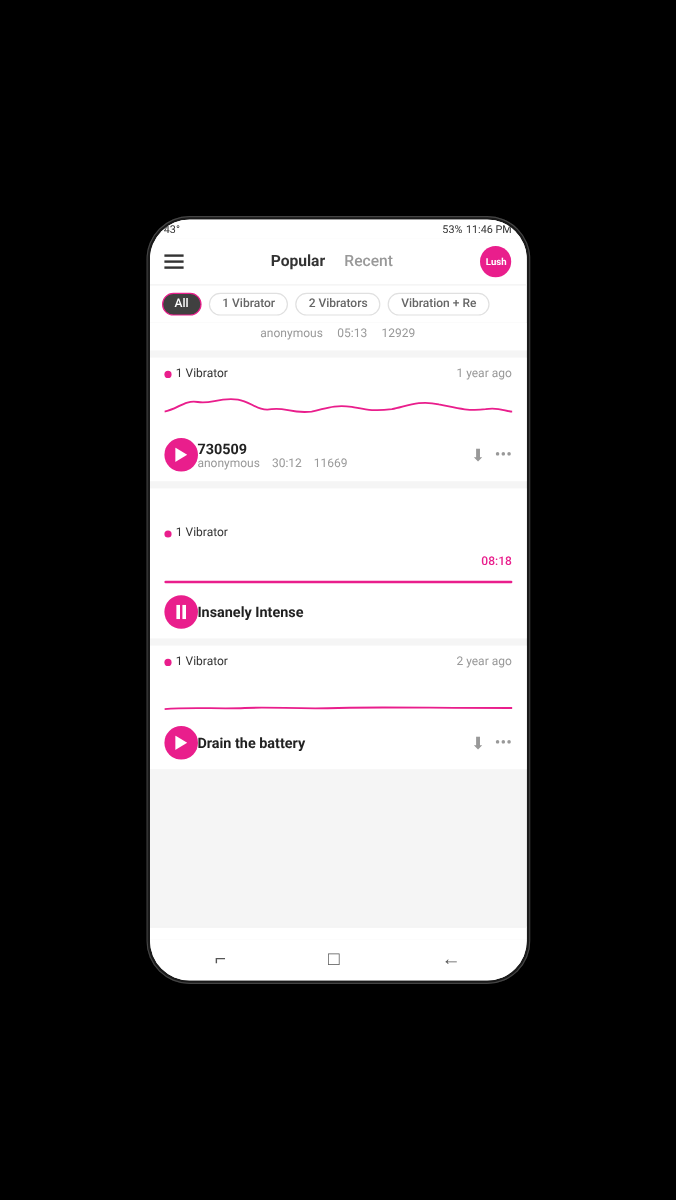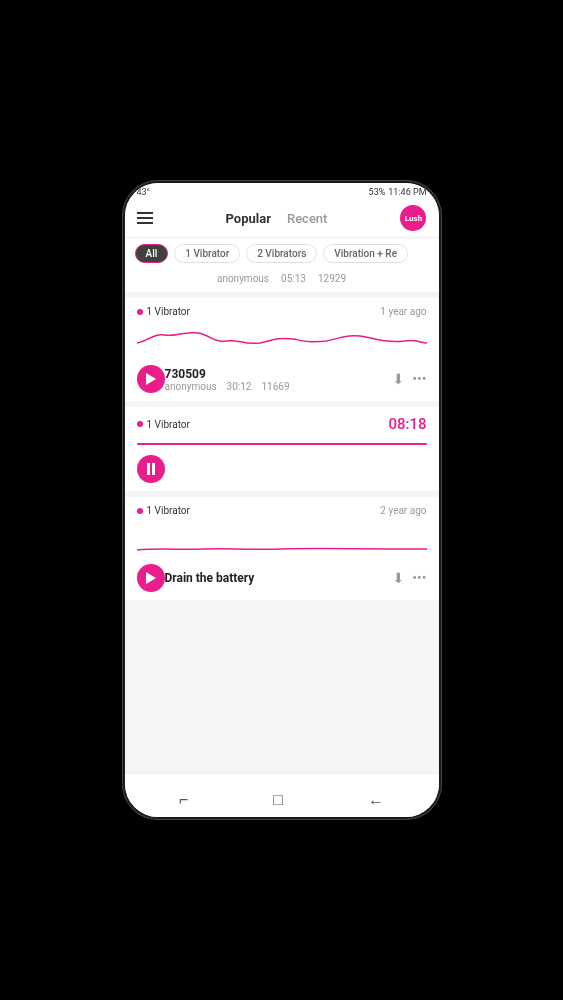--- a/index.html
+++ b/index.html
@@ -253,23 +253,24 @@
     }
 
     .icon-btn {
       color: #999;
       font-size: 14px;
       cursor: pointer;
     }
 
     
     .time-badge {
-      font-size: 15px;
+      font-size: 10px;
       color: #e91e8c;
       font-weight: 500;
+      margin-top: 48px;
     }
 
     
     .flat-line {
       height: 2px;
       background: #e91e8c;
       margin: 10px 0;
       border-radius: 1px;
     }
 
@@ -432,20 +433,23 @@
           <span class="time-badge">08:18</span>
         </div>
         <div class="flat-line"></div>
         <div class="card-footer">
           <div class="pause-btn">
             <svg width="10" height="12" viewBox="0 0 10 12">
               <rect x="1" y="0" width="3" height="12" fill="white"></rect>
               <rect x="6" y="0" width="3" height="12" fill="white"></rect>
             </svg>
           </div>
+          <div class="track-info">
+            <div class="track-title">Insanely Intense</div>
+          </div>
         </div>
       </div>
 
       <div class="card">
         <div class="card-header">
           <div class="card-tag">
             <span class="dot"></span>
             <span>1 Vibrator</span>
           </div>
           <span class="card-time">2 year ago</span>

